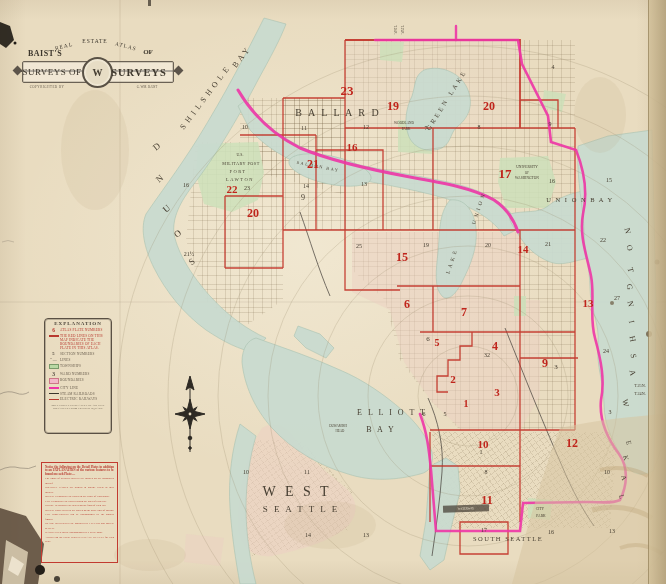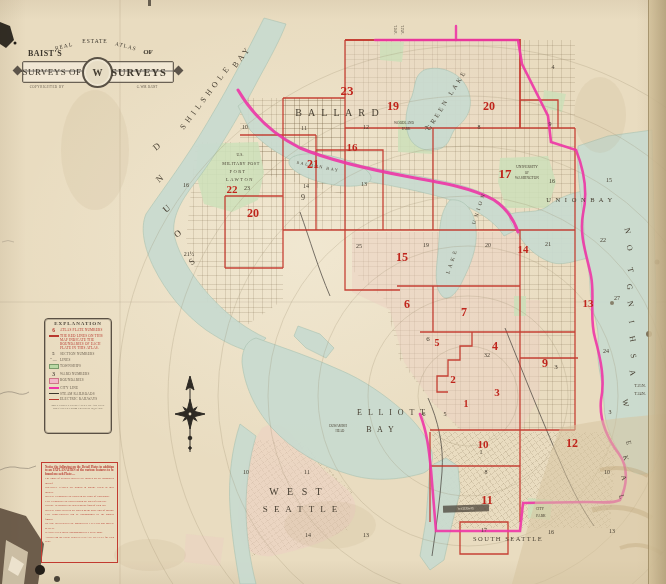--- a/index.html
+++ b/index.html
@@ -230,21 +230,21 @@
       <span class="map-label " style="left: 404px; top: 124px; font-size: 3.4px; transform: translate(-50%, -50%) rotate(0deg);">WOODLAND</span>
       <span class="map-label " style="left: 406px; top: 130px; font-size: 3.4px; transform: translate(-50%, -50%) rotate(0deg);">PARK</span>
       <span class="map-label " style="left: 527px; top: 168px; font-size: 3.6px; transform: translate(-50%, -50%) rotate(0deg);">UNIVERSITY</span>
       <span class="map-label " style="left: 527px; top: 173px; font-size: 3px; transform: translate(-50%, -50%) rotate(0deg);">OF</span>
       <span class="map-label " style="left: 527px; top: 179px; font-size: 3.6px; transform: translate(-50%, -50%) rotate(0deg);">WASHINGTON</span>
       <span class="map-label " style="left: 580px; top: 200px; font-size: 6.5px; letter-spacing: 1.5px; transform: translate(-50%, -50%) rotate(0deg);">U N I O N   B A Y</span>
       <span class="map-label " style="left: 479px; top: 209px; font-size: 5.5px; letter-spacing: 1px; transform: translate(-50%, -50%) rotate(-72deg);">U N I O N</span>
       <span class="map-label " style="left: 452px; top: 262px; font-size: 5.5px; letter-spacing: 1px; transform: translate(-50%, -50%) rotate(-72deg);">L A K E</span>
       <span class="map-label " style="left: 392px; top: 413px; font-size: 8px; letter-spacing: 2px; transform: translate(-50%, -50%) rotate(0deg);">E L L I O T T</span>
       <span class="map-label " style="left: 381px; top: 430px; font-size: 8px; letter-spacing: 2px; transform: translate(-50%, -50%) rotate(0deg);">B A Y</span>
-      <span class="map-label " style="left: 297px; top: 492px; font-size: 10px; letter-spacing: 3px; transform: translate(-50%, -50%) rotate(0deg);">W E S T</span>
+      <span class="map-label " style="left: 297px; top: 492px; font-size: 14px; letter-spacing: 3px; transform: translate(-50%, -50%) rotate(0deg);">W E S T</span>
       <span class="map-label " style="left: 301px; top: 509px; font-size: 9px; letter-spacing: 2px; transform: translate(-50%, -50%) rotate(0deg);">S E A T T L E</span>
       <span class="map-label " style="left: 508px; top: 539px; font-size: 6.5px; letter-spacing: 1.5px; transform: translate(-50%, -50%) rotate(0deg);">SOUTH   SEATTLE</span>
       <span class="map-label " style="left: 540px; top: 510px; font-size: 3.6px; transform: translate(-50%, -50%) rotate(0deg);">CITY</span>
       <span class="map-label " style="left: 541px; top: 517px; font-size: 3.6px; transform: translate(-50%, -50%) rotate(0deg);">PARK</span>
       <span class="map-label " style="left: 338px; top: 427px; font-size: 3.2px; transform: translate(-50%, -50%) rotate(0deg);">DUWAMISH</span>
       <span class="map-label " style="left: 340px; top: 432px; font-size: 3.2px; transform: translate(-50%, -50%) rotate(0deg);">HEAD</span>
       <span class="map-label  paperc" style="left: 466px; top: 509px; font-size: 3px; transform: translate(-50%, -50%) rotate(-2deg);">WATERWAY</span>
       <span class="map-label " style="left: 627px; top: 231px; font-size: 8px; transform: translate(-50%, -50%) rotate(78deg);">N</span>
       <span class="map-label " style="left: 629px; top: 248px; font-size: 8px; transform: translate(-50%, -50%) rotate(78deg);">O</span>
       <span class="map-label " style="left: 630px; top: 270px; font-size: 8px; transform: translate(-50%, -50%) rotate(78deg);">T</span>

